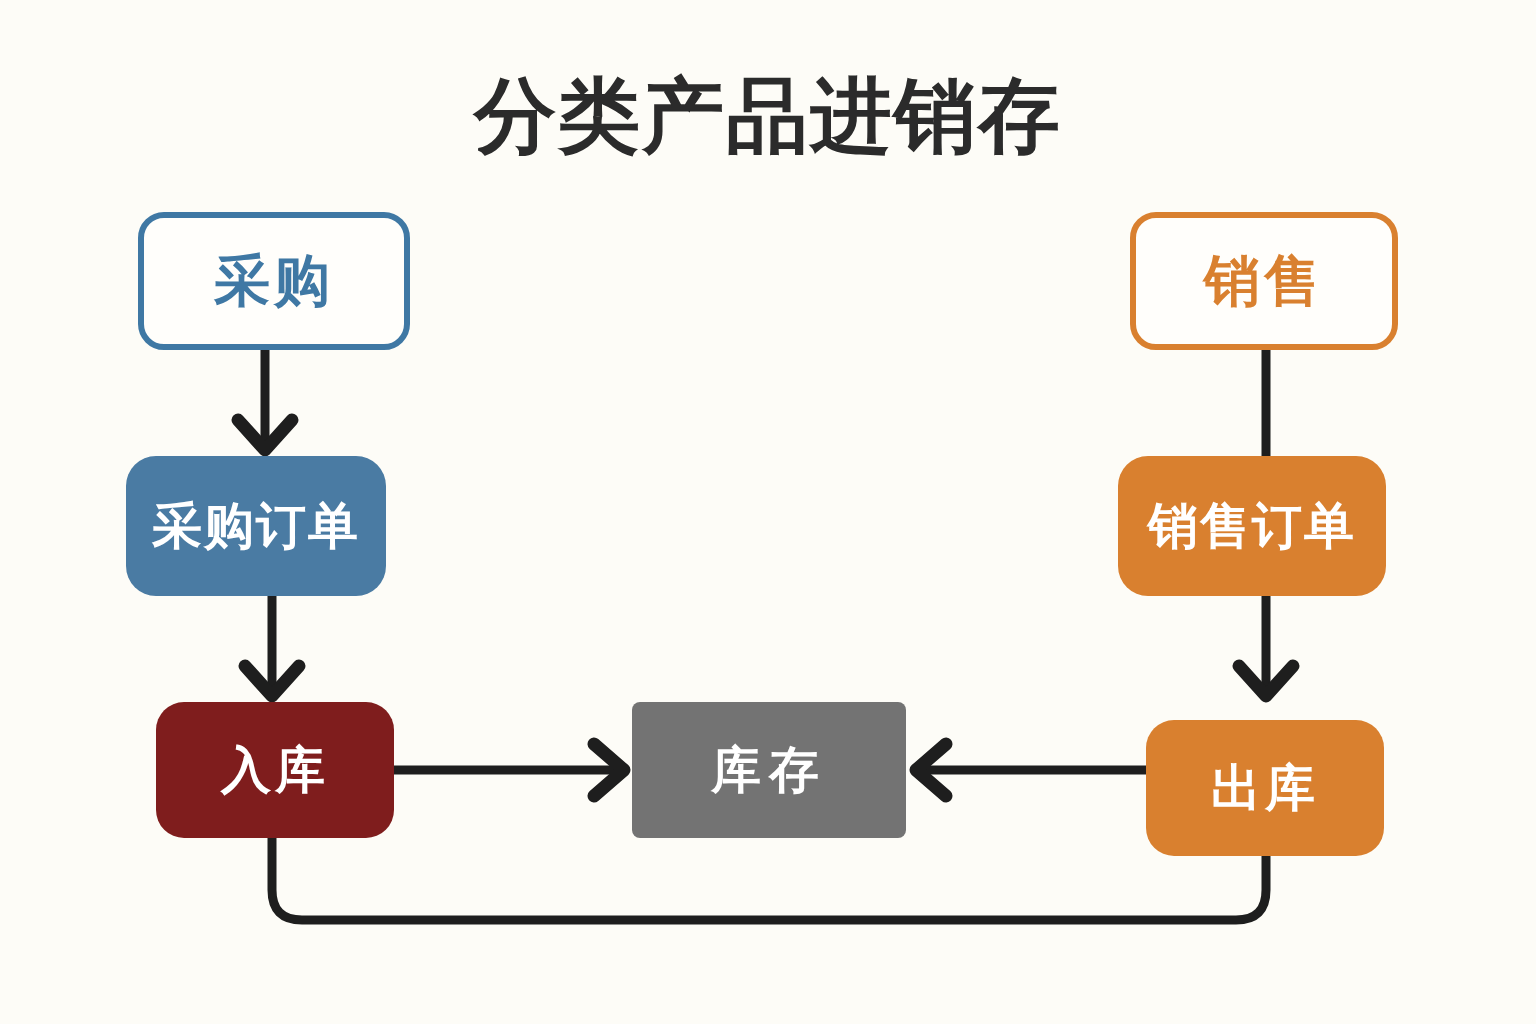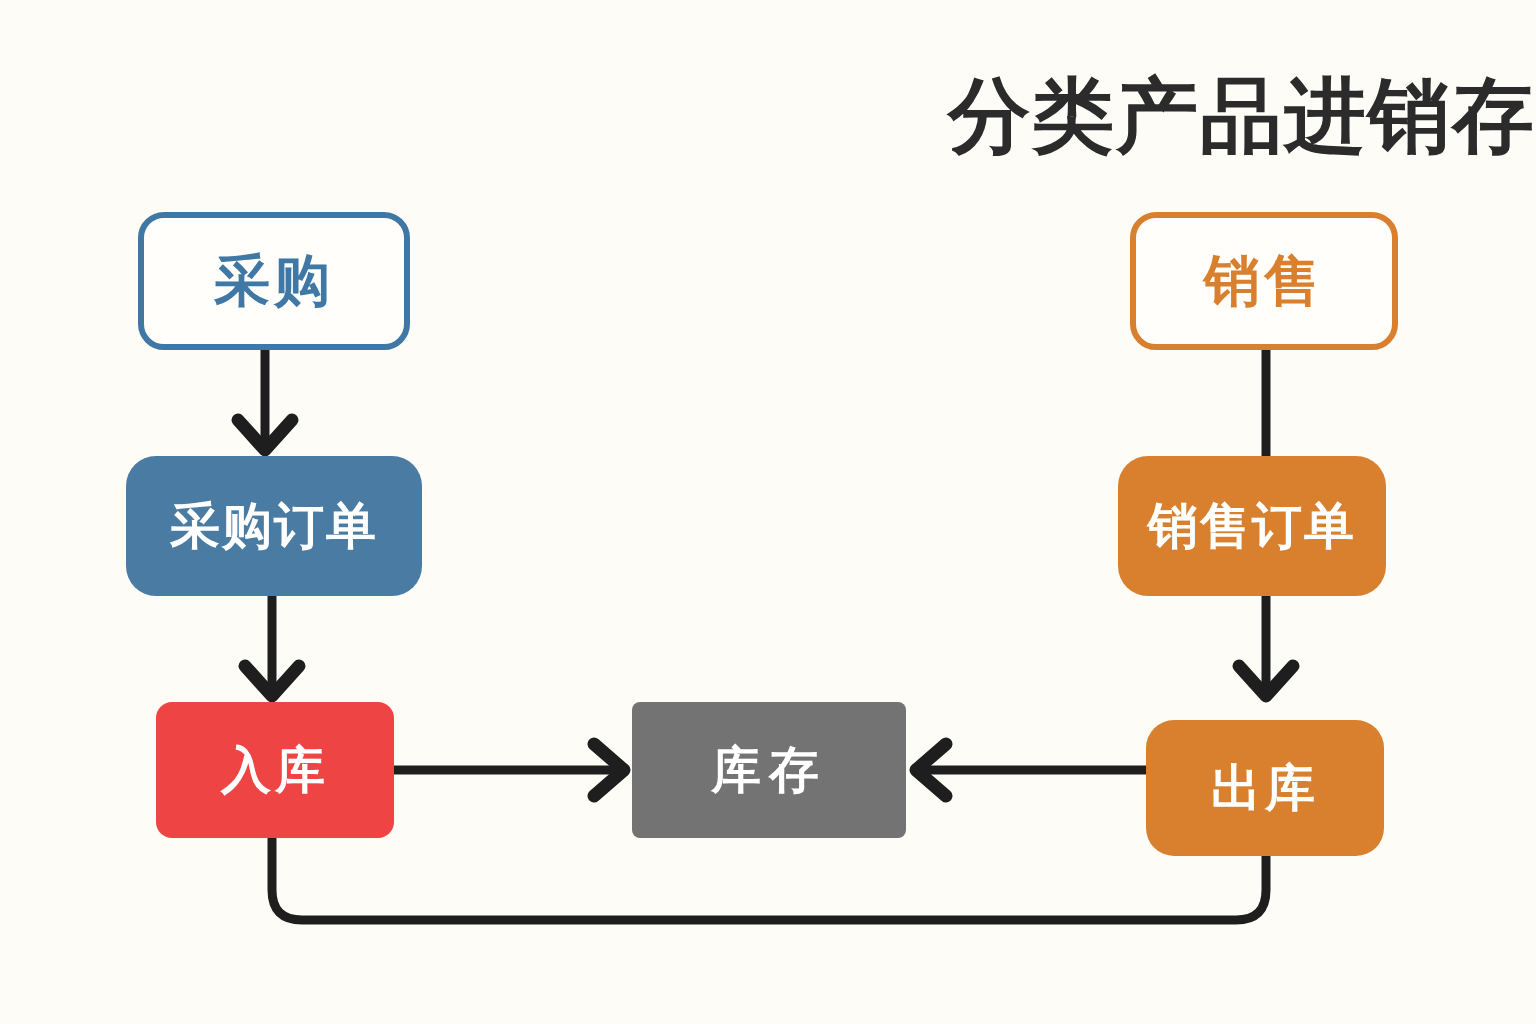--- a/index.html
+++ b/index.html
@@ -17,21 +17,21 @@
     position: relative;
     width: 1536px;
     height: 1024px;
     background: #fdfcf7;
   }
   .diagram-title {
     position: absolute;
     left: 0;
     top: 62px;
     width: 1536px;
-    text-align: right;
+    text-align: center;
     font-size: 82px;
     font-weight: 700;
     letter-spacing: 2px;
     color: #2b2b2b;
     font-family: "DejaVu Sans", "Liberation Sans", sans-serif;
     white-space: nowrap;
   }
   svg.edges {
     position: absolute;
     left: 0;
@@ -70,37 +70,37 @@
   }
   .n-sales {
     left: 1130px; top: 212px; width: 268px; height: 138px;
     border-radius: 26px;
     border-color: #d9802f;
     color: #d9802f;
     font-size: 56px;
     letter-spacing: 4px;
   }
   .n-purchase-order {
-    left: 126px; top: 456px; width: 296px; height: 140px;
+    left: 126px; top: 456px; width: 260px; height: 140px;
     border-radius: 30px;
     background: #4a7ba3;
     font-size: 50px;
     letter-spacing: 2px;
   }
   .n-sales-order {
     left: 1118px; top: 456px; width: 268px; height: 140px;
     border-radius: 30px;
     background: #d9802f;
     font-size: 50px;
     letter-spacing: 2px;
   }
   .n-stock-in {
     left: 156px; top: 702px; width: 238px; height: 136px;
-    border-radius: 16px;
-    background: #ef4444;
+    border-radius: 28px;
+    background: #7f1d1d;
     font-size: 50px;
     letter-spacing: 4px;
   }
   .n-inventory {
     left: 632px; top: 702px; width: 274px; height: 136px;
     border-radius: 8px;
     background: #737373;
     font-size: 50px;
     letter-spacing: 8px;
   }

